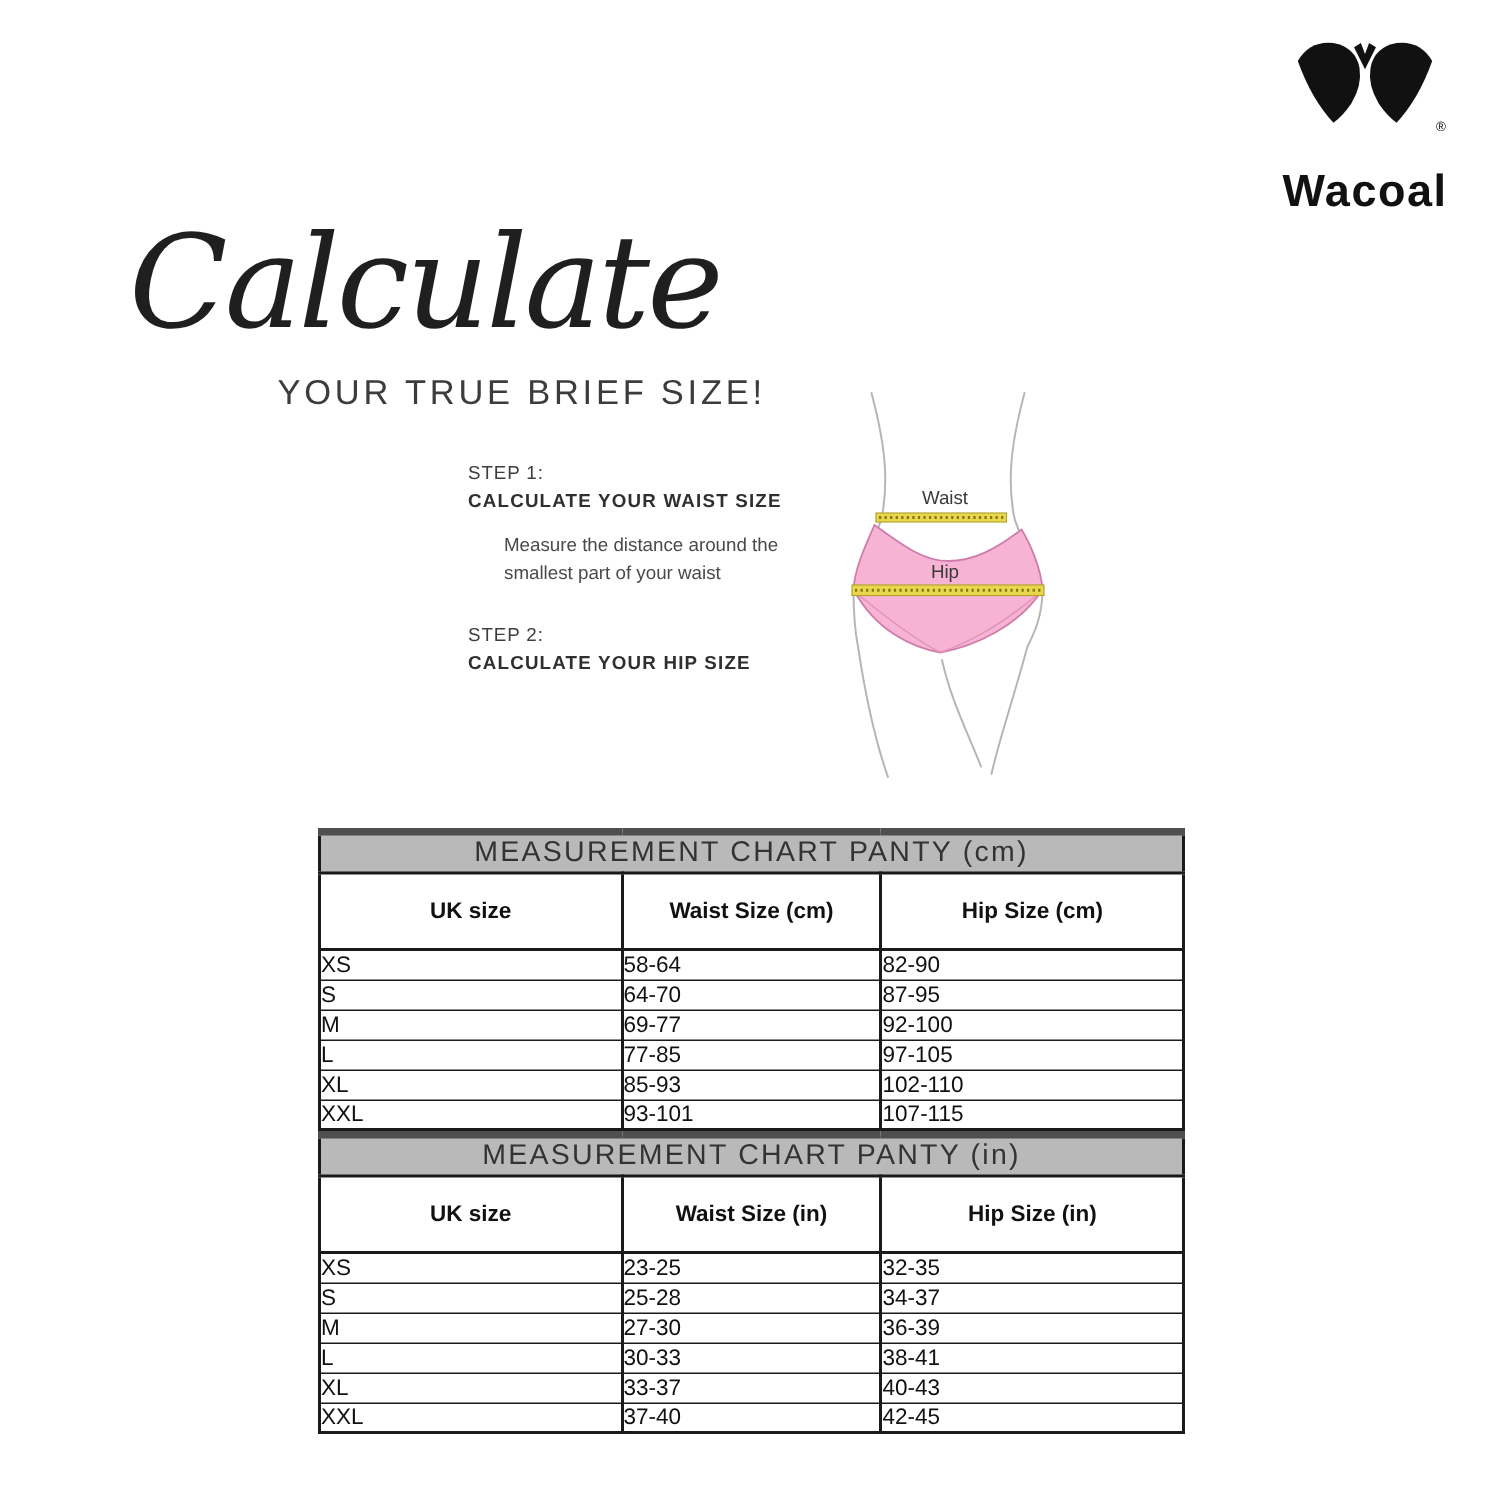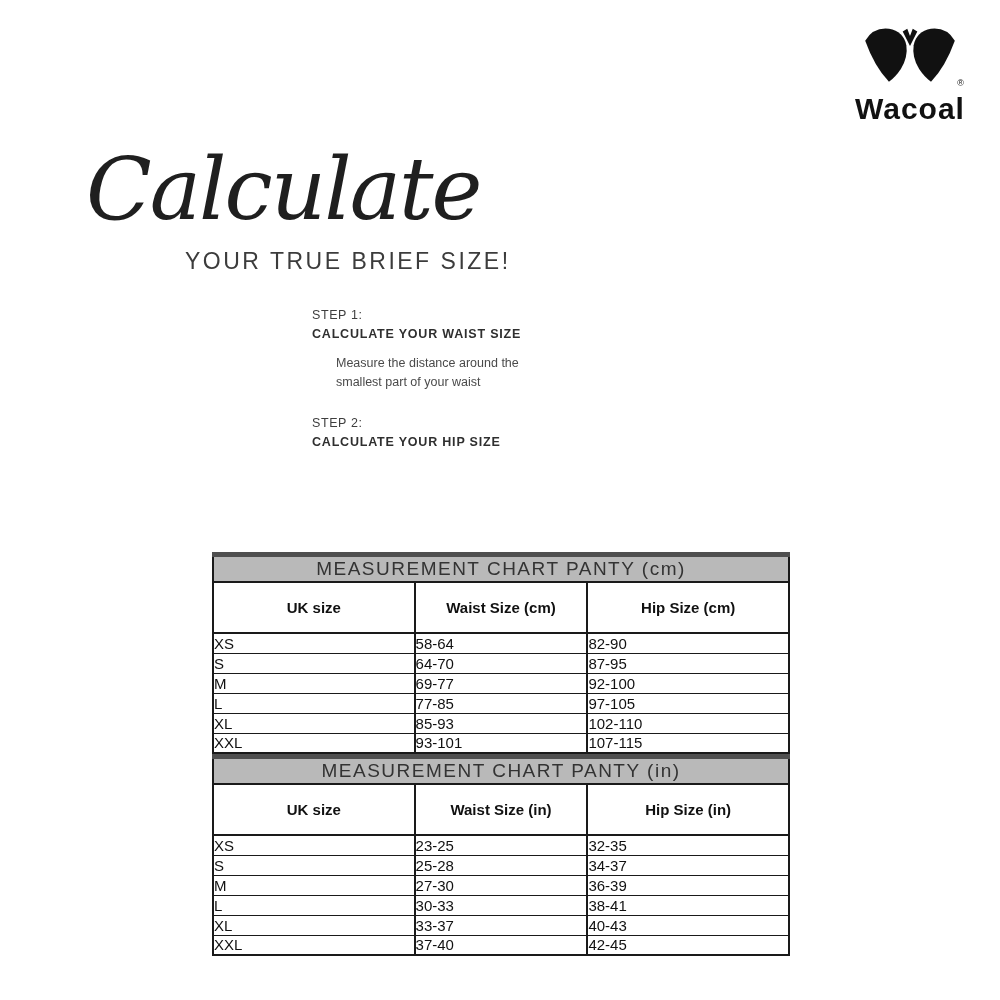--- a/index.html
+++ b/index.html
@@ -12,21 +12,21 @@
     background: #ffffff;
     overflow: hidden;
   }
 
   
   .logo { position: absolute; top: 26px; right: 30px; width: 120px; text-align: center; }
   .logo .mark-wrap { position: relative; display: inline-block; }
   .logo .reg { position: absolute; right: -4px; bottom: 6px; font-size: 9px; color: #111; }
   .logo .wordmark {
     font-size: 30px; font-weight: bold; color: #111;
-    letter-spacing: 1px; line-height: 1; margin-top: 0px;
+    letter-spacing: 1px; line-height: 1; margin-top: 18px;
     font-family: "Liberation Sans", sans-serif;
   }
 
   
   .script-title {
     position: absolute; left: 86px; top: 142px;
     font-family: "DejaVu Serif", serif; font-style: italic;
     font-size: 86px; color: #1f1f1f; letter-spacing: -2px;
     line-height: 1.1; white-space: nowrap;
   }
@@ -104,20 +104,47 @@
       <div class="step-title">CALCULATE YOUR WAIST SIZE</div>
       <div class="step-desc">Measure the distance around the
 smallest part of your waist</div>
     </div>
     <div class="step">
       <div class="step-label">STEP 2:</div>
       <div class="step-title">CALCULATE YOUR HIP SIZE</div>
     </div>
   </div>
 
+  <div class="figure">
+    <svg viewBox="0 0 164 268">
+
+      <g fill="none" stroke="#b5b5b5" stroke-width="1.3" stroke-linecap="round">
+        <path d="M28,2 C36,32 40,58 35,84 C33,96 20,112 16,133 C16,151 17,161 19,171 C25,211 33,241 39,258"></path>
+        <path d="M130,2 C122,32 118,58 123,84 C125,96 138,112 142,133 C142,150 137,161 132,171 C121,211 112,237 108,256"></path>
+        <path d="M75,180 C81,207 92,228 101,251"></path>
+      </g>
+
+      <path d="M30,90 C24,104 17,118 16,133 C31,161 56,172 74,175 C96,171 126,158 142,133 C141,118 133,101 128,93 C111,106 96,114 79,114 C61,114 46,101 30,90 Z" fill="#f6b3d3" stroke="#cf7dab" stroke-width="1.2"></path>
+      <path d="M20,137 C48,160 62,169 74,175" fill="none" stroke="#e292bb" stroke-width="1"></path>
+      <path d="M138,137 C110,160 90,169 74,175" fill="none" stroke="#e292bb" stroke-width="1"></path>
+
+      <g>
+        <rect x="31" y="82" width="87" height="6" fill="#e9d84e" stroke="#b5a52f" stroke-width="0.8"></rect>
+        <line x1="33" y1="85" x2="116" y2="85" stroke="#857714" stroke-width="2" stroke-dasharray="1.5 2.2"></line>
+      </g>
+
+      <g>
+        <rect x="15" y="130" width="128" height="7" fill="#e9d84e" stroke="#b5a52f" stroke-width="0.8"></rect>
+        <line x1="17" y1="133.5" x2="141" y2="133.5" stroke="#857714" stroke-width="2" stroke-dasharray="1.5 2.2"></line>
+      </g>
+
+      <text x="77" y="76" text-anchor="middle" class="fig-label">Waist</text>
+      <text x="77" y="125" text-anchor="middle" class="fig-label">Hip</text>
+    </svg>
+  </div>
 
   <table class="size-table cm">
     <colgroup>
         <col class="c1">
         <col class="c2">
         <col class="c3">
       </colgroup>
     <tbody>
       <tr>
           <td class="title-cell" colspan="3">MEASUREMENT CHART PANTY (cm)</td>

